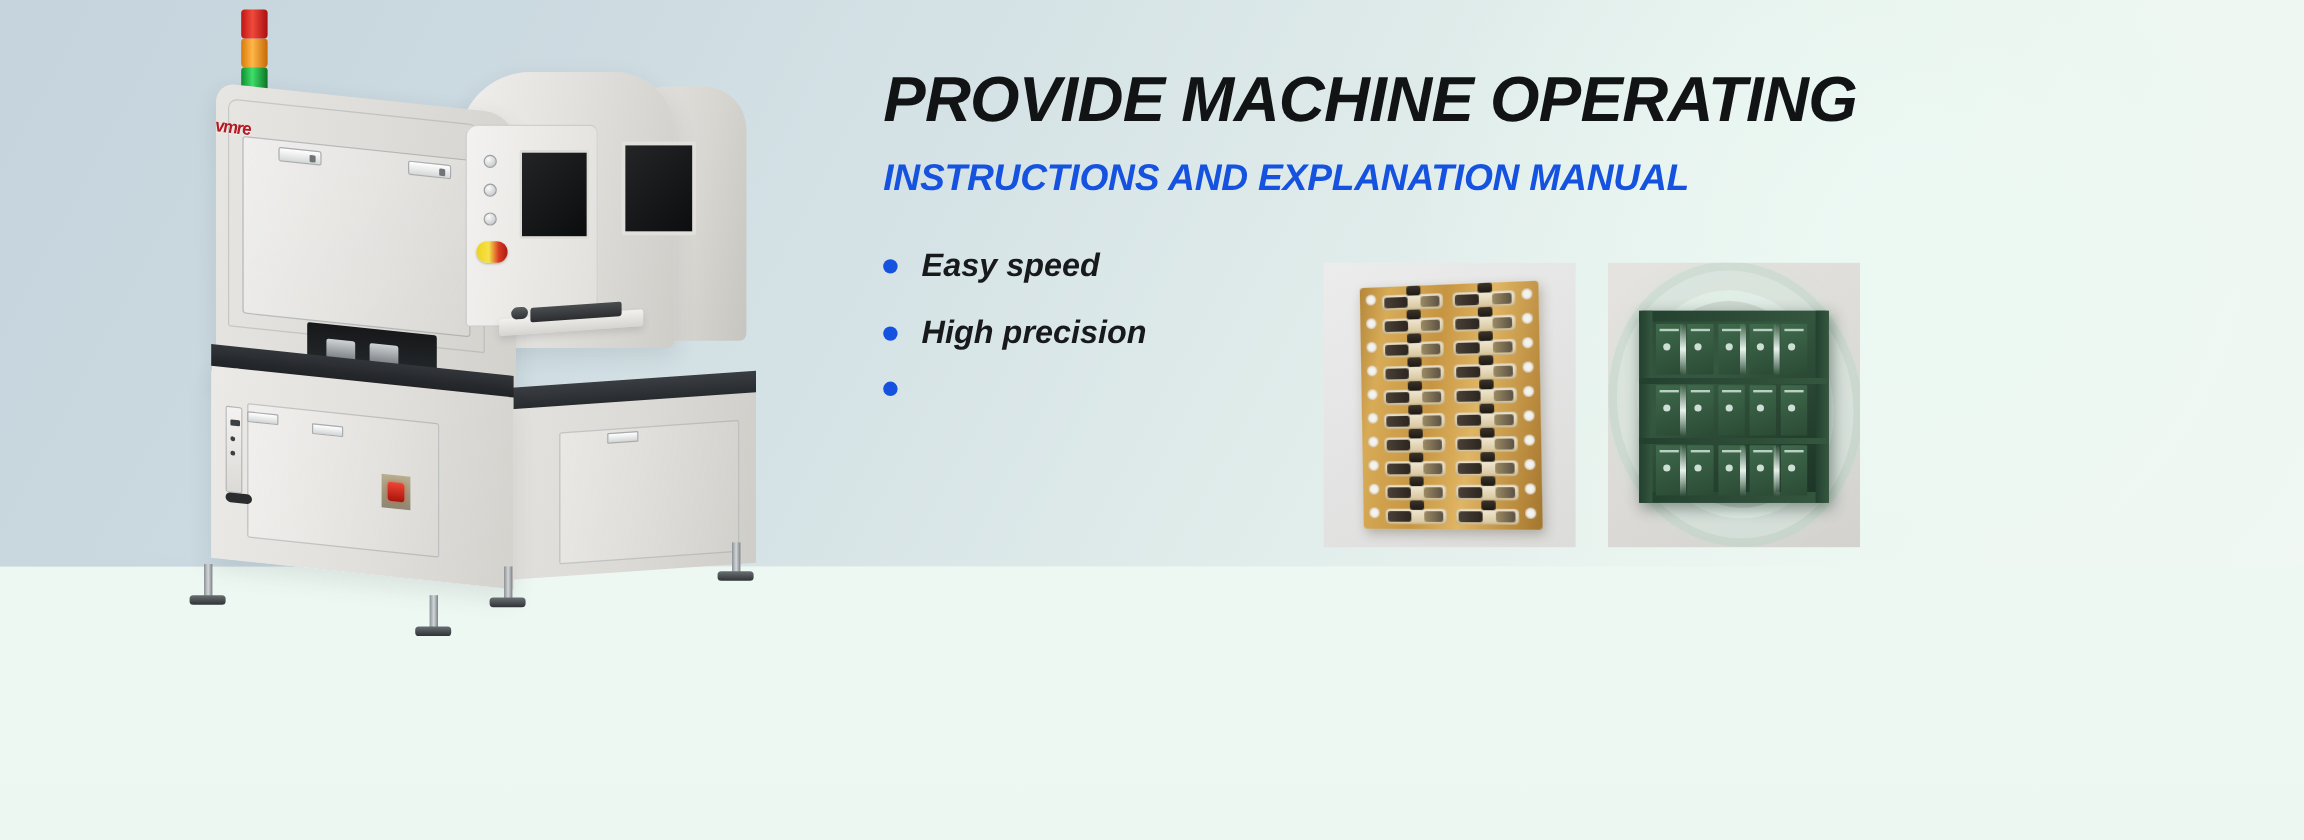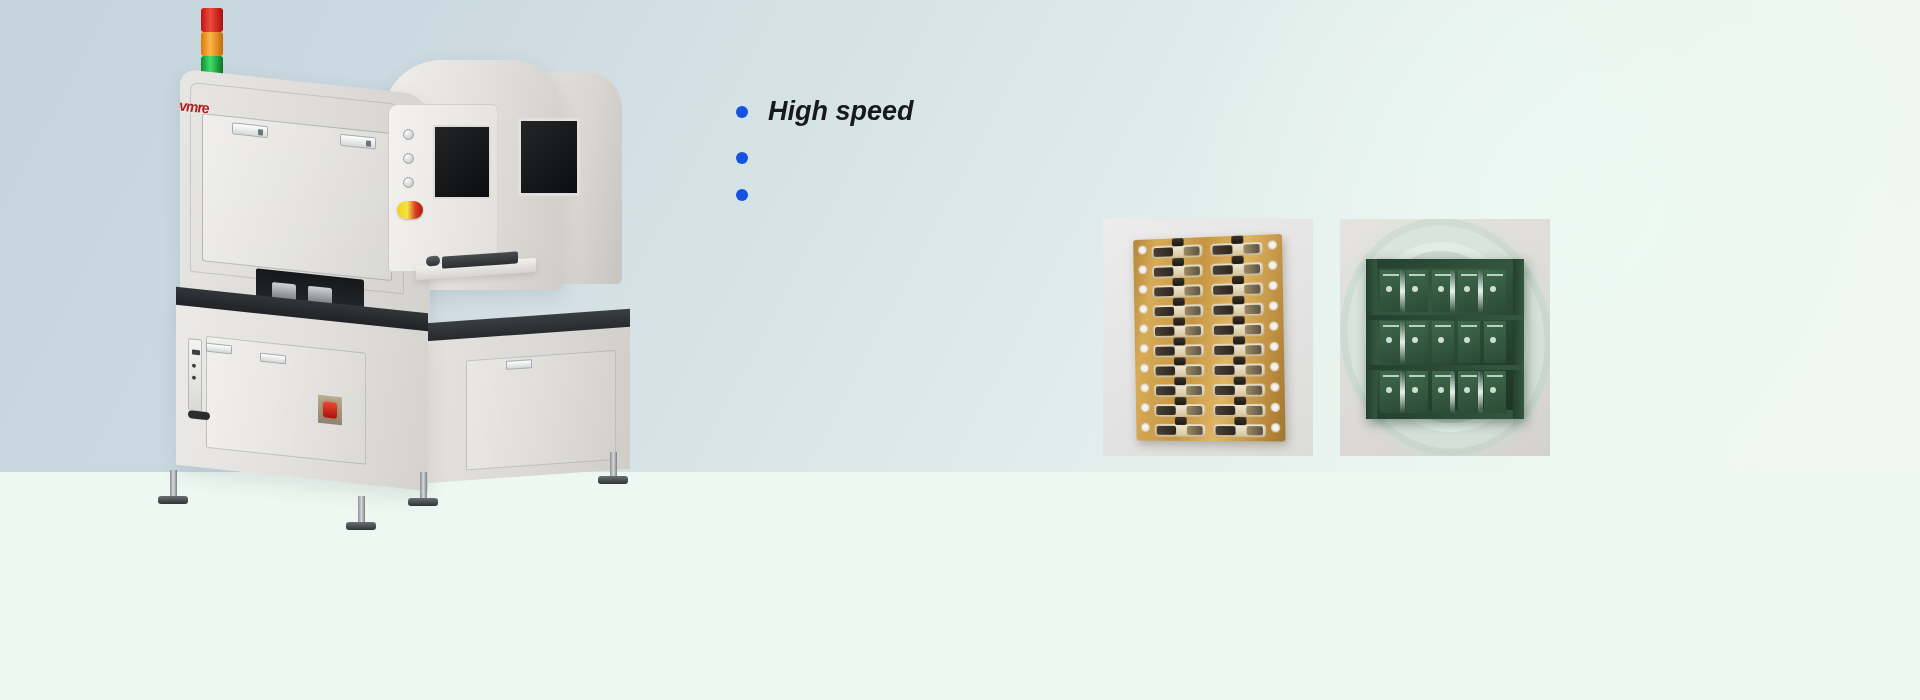--- a/index.html
+++ b/index.html
@@ -450,28 +450,31 @@
       <div class="foot-stem"></div>
         <div class="foot"></div>
     </div>
     <div class="leg-4">
       <div class="foot-stem"></div>
         <div class="foot"></div>
     </div>
   </div>
 
   <div id="copy">
+    <div id="headline">PROVIDE MACHINE OPERATING</div>
+    <div id="subhead">INSTRUCTIONS AND EXPLANATION MANUAL</div>
 
     <ul id="features">
       <li>
         <span class="bullet-dot"></span>
-        <span class="feature-label">High speed</span>
+        <span class="feature-label">Easy speed</span>
       </li>
       <li>
         <span class="bullet-dot"></span>
+        <span class="feature-label">High precision</span>
       </li>
       <li>
         <span class="bullet-dot"></span>
       </li>
     </ul>
   </div>
 
   <div class="product" id="product-fpc">
     <div class="fpc-board">
       <div class="fpc-rail-hole" style="left:5px;  top:6px;"></div>

